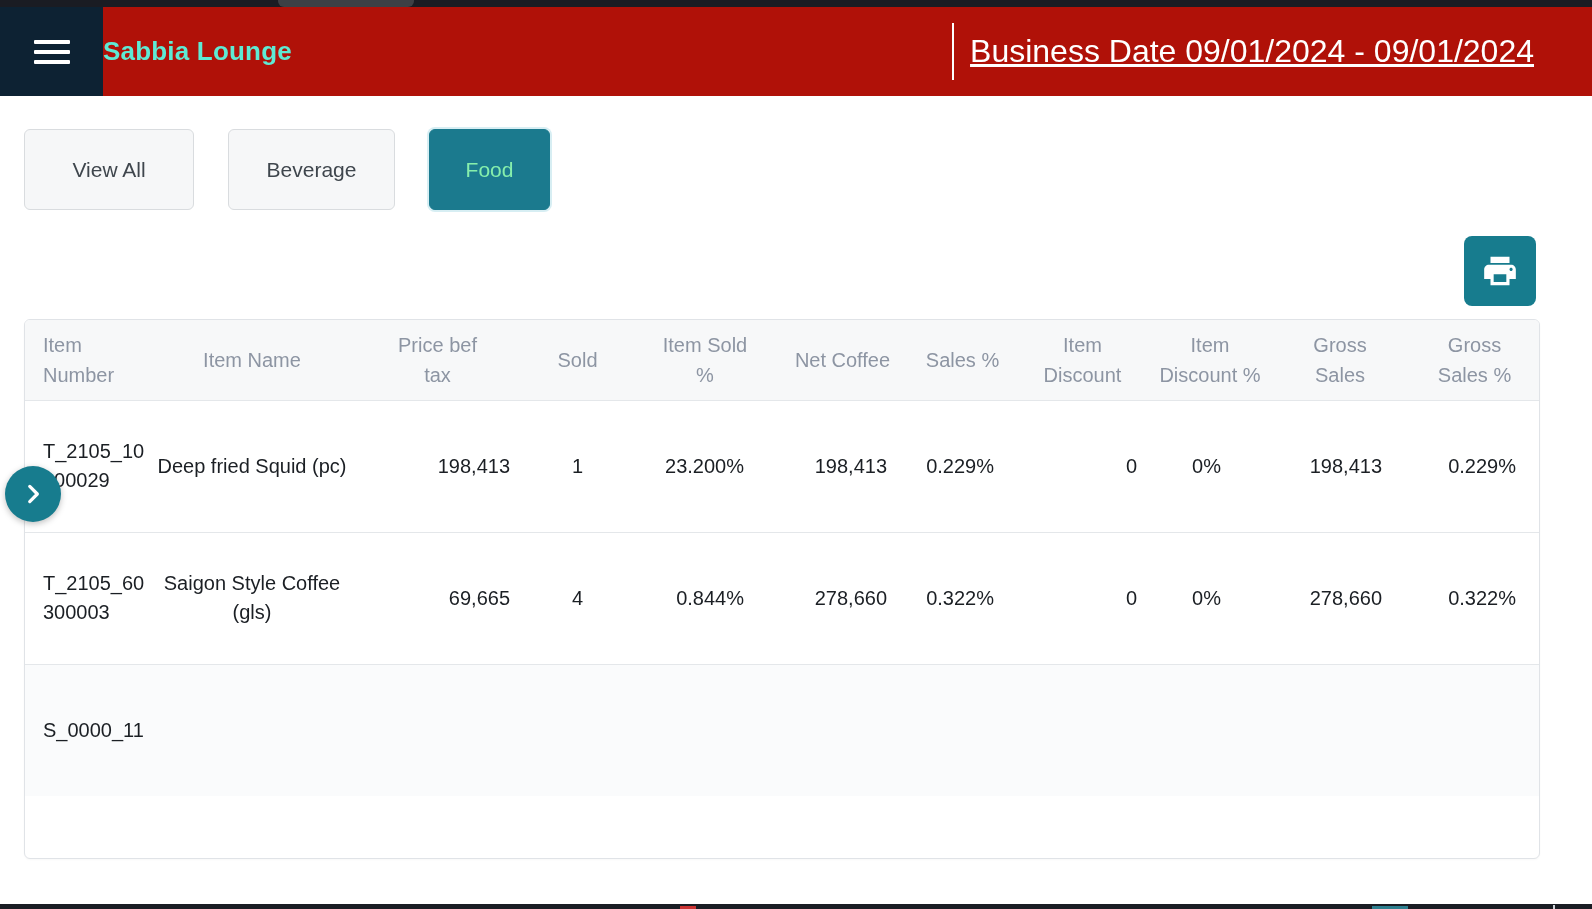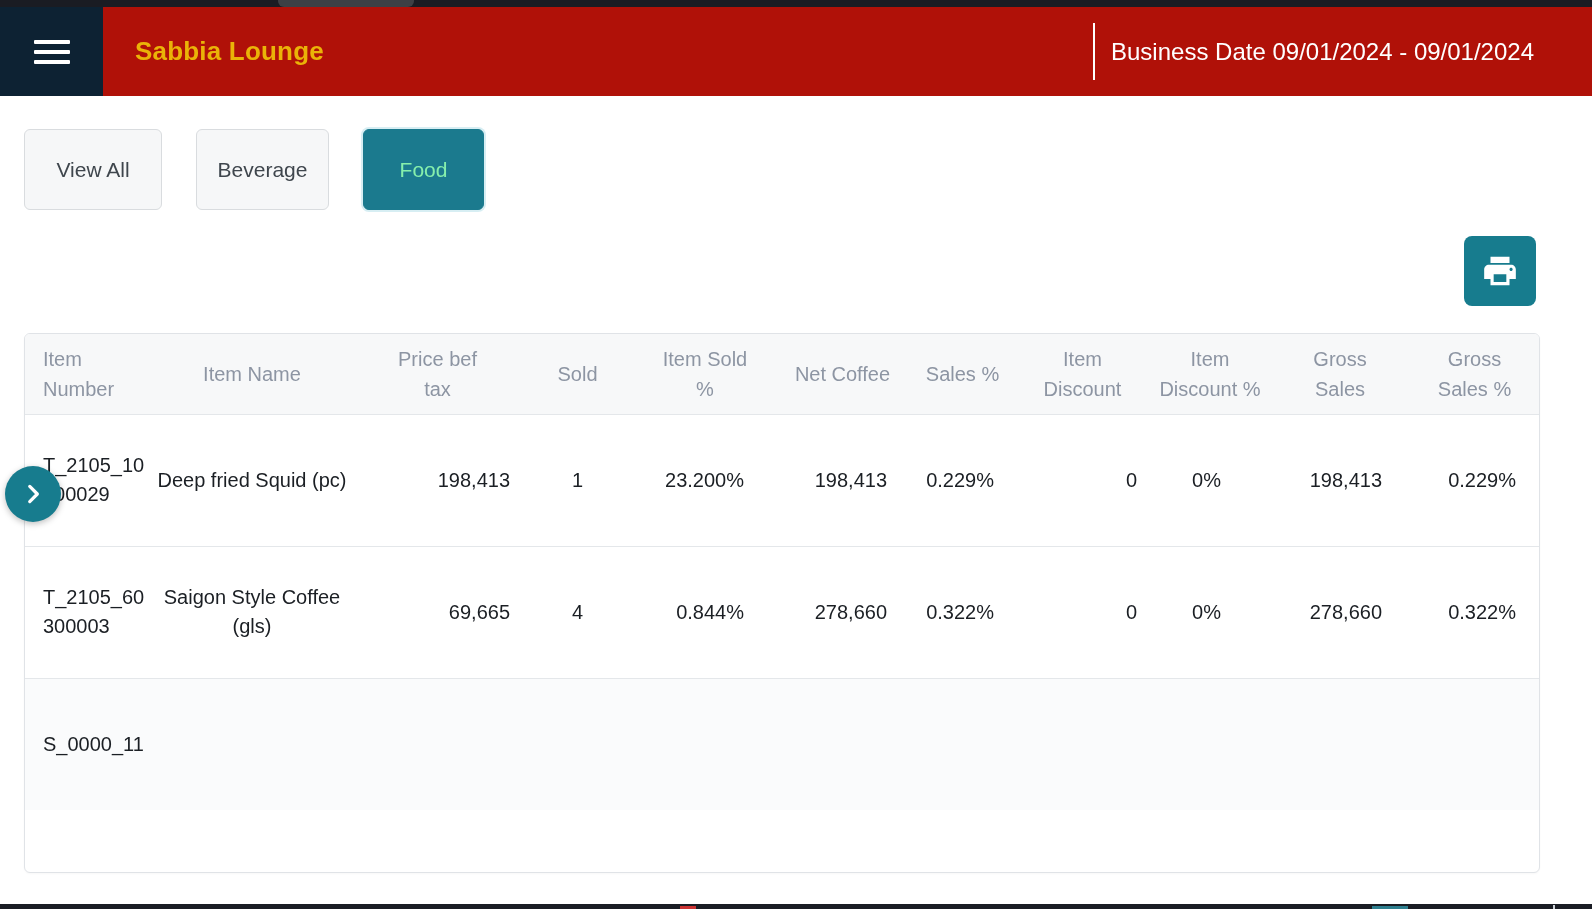--- a/index.html
+++ b/index.html
@@ -9,41 +9,41 @@
     -webkit-font-smoothing:antialiased;
   }
   
   .top-strip{position:absolute;left:0;top:0;width:1592px;height:7px;background:#1a1c23;}
   .top-strip .tab-remnant{position:absolute;left:278px;top:0;width:136px;height:7px;background:#3d4045;border-radius:0 0 6px 6px;}
   
   .app-header{position:absolute;left:0;top:7px;width:1592px;height:89px;background:#b01108;display:flex;align-items:center;}
   .menu-block{width:103px;height:89px;background:#0d2233;display:flex;align-items:center;justify-content:center;flex:0 0 auto;cursor:pointer;}
   .hamburger{width:36px;display:flex;flex-direction:column;gap:6px;}
   .hamburger span{display:block;height:4px;background:#ffffff;border-radius:1px;}
-  .app-title{color:#eab308;font-size:26px;font-weight:700;margin-left:32px;letter-spacing:.2px;}
+  .app-title{color:#5eead4;font-size:26px;font-weight:700;letter-spacing:.2px;}
   .date-group{margin-left:auto;display:flex;align-items:center;padding-right:58px;}
   .date-sep{width:2px;height:57px;background:#ffffff;margin-right:16px;}
-  .business-date{color:#ffffff;font-size:24px;font-weight:400;}
+  .business-date{color:#ffffff;font-size:32px;font-weight:400;text-decoration:underline;}
   
   .filters{position:absolute;left:24px;top:129px;display:flex;}
   .filter-btn{
     height:81px;border-radius:6px;border:1px solid #d9dcdf;background:#f6f7f8;
     color:#3f464d;font-size:21px;font-family:inherit;margin-right:34px;cursor:pointer;
     display:flex;align-items:center;justify-content:center;padding:0 10px;box-sizing:border-box;
   }
-  .filter-btn.w1{width:138px}.filter-btn.w2{width:133px}.filter-btn.w3{width:121px}
+  .filter-btn.w1{width:170px}.filter-btn.w2{width:167px}.filter-btn.w3{width:121px}
   .filter-btn.active{background:#1b7a8e;border-color:#1b7a8e;color:#86efac;box-shadow:0 0 0 2px #d7eef3;}
   
   .print-btn{
     position:absolute;left:1464px;top:236px;width:72px;height:70px;border:none;border-radius:8px;
     background:#177c8e;display:flex;align-items:center;justify-content:center;cursor:pointer;
   }
   
   .table-card{
-    position:absolute;left:24px;top:333px;width:1514px;height:538px;
+    position:absolute;left:24px;top:319px;width:1514px;height:538px;
     border:1px solid #e0e3e7;border-radius:6px;background:#ffffff;overflow:hidden;
     box-shadow:0 1px 2px rgba(0,0,0,.03);
   }
   table{border-collapse:collapse;table-layout:fixed;width:1514px;}
   thead tr{height:80px;background:#f7f8f9;}
   tbody tr{height:132px;background:#ffffff;border-top:1px solid #e4e7ea;}
   tbody tr.partial{background:#fafbfc;}
   th{font-weight:400;color:#8d95a3;font-size:20px;text-align:center;vertical-align:middle;padding:0;line-height:1.5;}
   th .hs{display:inline-block;}
   td{color:#1b1f24;font-size:20px;font-weight:400;vertical-align:middle;padding:0;line-height:1.45;word-break:break-all;}

